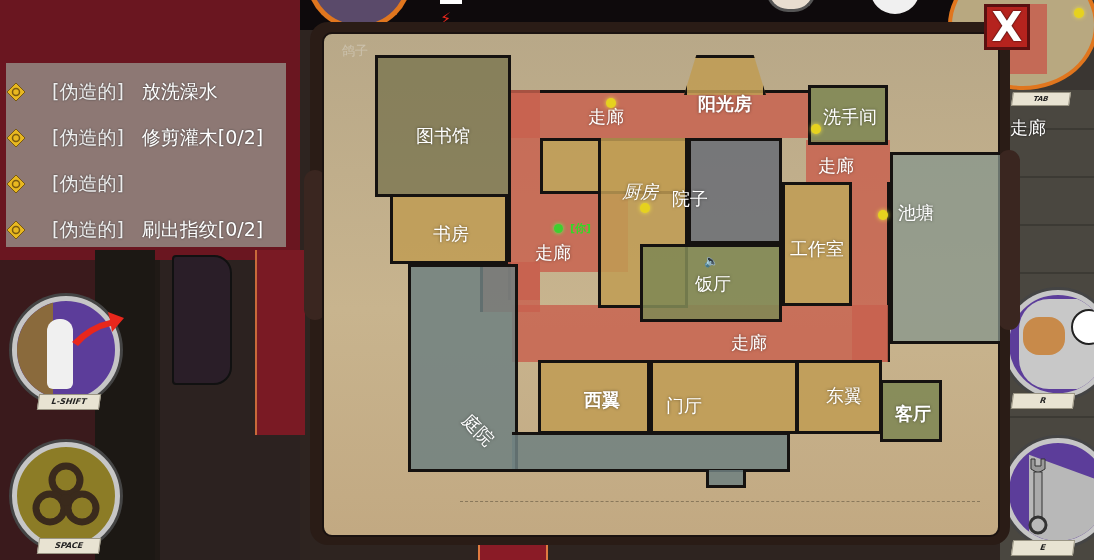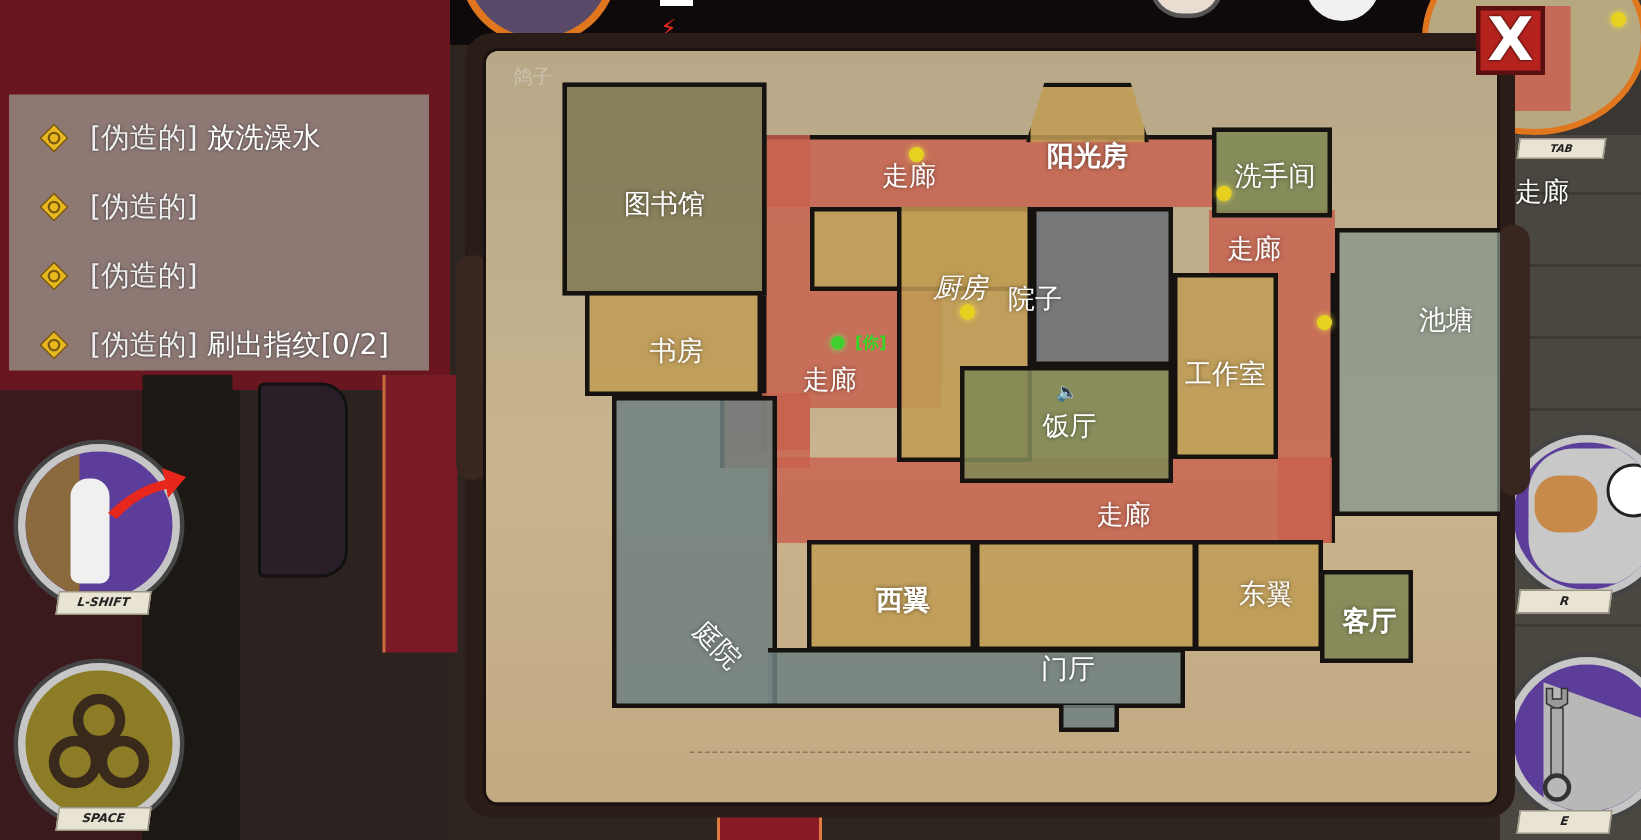--- a/index.html
+++ b/index.html
@@ -26,21 +26,21 @@
   .hud-badge { position: absolute; left: 766px; top: -10px; width: 50px; height: 22px; background: #e8ddd0; border-radius: 0 0 25px 25px; border: 3px solid #555; border-top: none; }
   .hud-redmark { position: absolute; left: 440px; top: 12px; width: 26px; height: 14px; color: #e8271c; font-weight: bold; font-size: 16px; line-height: 14px; }
   .hud-white-bar { position: absolute; left: 440px; top: 0; width: 22px; height: 4px; background: #fff; }
 
   
   .task-panel { position: absolute; left: 0; top: 0; width: 292px; height: 248px; }
   .task-header { position: absolute; left: 5px; top: 8px; width: 284px; height: 55px; background: #1d130b; border: 3px solid #3a2a18; outline: 2px solid #c0782a; outline-offset: -1px; display: flex; align-items: center; justify-content: space-between; padding: 0 30px 0 14px; }
   .task-title { color: #fff; font-weight: bold; font-size: 24px; letter-spacing: 1px; }
   .task-toggle { color: #fff; font-size: 18px; cursor: pointer; }
   .task-list { position: absolute; left: 6px; top: 63px; width: 280px; height: 184px; background: rgba(150,145,138,0.80); padding-top: 6px; }
-  .task-item { display: flex; align-items: center; height: 46px; padding-left: 20px; color: #fff; font-size: 19px; white-space: nowrap; text-shadow: 0 0 2px #333; }
+  .task-item { display: flex; align-items: center; height: 46px; padding-left: 0; color: #fff; font-size: 19px; white-space: nowrap; text-shadow: 0 0 2px #333; gap: 12px; }
   .task-icon { width: 20px; height: 20px; margin-right: 14px; flex: 0 0 auto; }
   .task-tag { color: #eee; margin-right: 6px; }
 
   
   .skill { position: absolute; width: 108px; height: 108px; border-radius: 50%; border: 5px solid #c6c6c6; box-shadow: 0 0 0 3px #444; overflow: hidden; }
   .skill-key { position: absolute; width: 62px; height: 16px; background: #e8e3d2; border: 1px solid #9a9584; color: #222; font-size: 8px; font-weight: bold; font-style: italic; text-align: center; line-height: 14px; transform: skewX(-8deg); }
   .skill-lshift { left: 12px; top: 296px; background: #5c3d9a; }
   .skill-lshift .door { position: absolute; left: 0; top: 0; width: 36px; height: 100%; background: #8a6a3c; }
   .skill-lshift .goose { position: absolute; left: 30px; top: 18px; width: 26px; height: 70px; background: #f0f0f0; border-radius: 12px 12px 6px 6px; }
   .skill-space { left: 12px; top: 442px; background: #8c7c26; display: flex; align-items: center; justify-content: center; }
@@ -109,20 +109,21 @@
         </svg>
       <span class="task-tag">[伪造的]</span>
       <span>放洗澡水</span>
     </div>
     <div class="task-item">
       <svg class="task-icon" viewBox="0 0 20 20">
           <path d="M10 1 L19 10 L10 19 L1 10 Z" fill="#e8b820" stroke="#7a5a10" stroke-width="1"></path>
           <circle cx="10" cy="10" r="3.5" fill="none" stroke="#7a5a10" stroke-width="1.5"></circle>
         </svg>
       <span class="task-tag">[伪造的]</span>
+      <span>修剪灌木[0/2]</span>
     </div>
     <div class="task-item">
       <svg class="task-icon" viewBox="0 0 20 20">
           <path d="M10 1 L19 10 L10 19 L1 10 Z" fill="#e8b820" stroke="#7a5a10" stroke-width="1"></path>
           <circle cx="10" cy="10" r="3.5" fill="none" stroke="#7a5a10" stroke-width="1.5"></circle>
         </svg>
       <span class="task-tag">[伪造的]</span>
     </div>
     <div class="task-item">
       <svg class="task-icon" viewBox="0 0 20 20">
@@ -210,26 +211,26 @@
 
 <span class="room-label" style="left:443px;top:136px;">图书馆</span>
 <span class="room-label" style="left:725px;top:104px;font-weight:bold;">阳光房</span>
 <span class="room-label" style="left:606px;top:117px;">走廊</span>
 <span class="room-label" style="left:850px;top:117px;">洗手间</span>
 <span class="room-label" style="left:836px;top:166px;">走廊</span>
 <span class="room-label" style="left:640px;top:192px;font-style:italic;">厨房</span>
 <span class="room-label" style="left:690px;top:199px;">院子</span>
 <span class="room-label" style="left:451px;top:234px;">书房</span>
 <span class="room-label" style="left:553px;top:253px;">走廊</span>
-<span class="room-label" style="left:964px;top:213px;">池塘</span>
+<span class="room-label" style="left:916px;top:213px;">池塘</span>
 <span class="room-label" style="left:817px;top:249px;">工作室</span>
 <span class="room-label" style="left:713px;top:284px;">饭厅</span>
 <span class="room-label" style="left:749px;top:343px;">走廊</span>
 <span class="room-label" style="left:602px;top:400px;font-weight:bold;">西翼</span>
-<span class="room-label" style="left:712px;top:406px;margin-top:40px;">门厅</span>
+<span class="room-label" style="left:684px;top:406px;">门厅</span>
 <span class="room-label" style="left:844px;top:396px;">东翼</span>
 <span class="room-label" style="left:913px;top:414px;font-weight:bold;">客厅</span>
 <span class="room-label" style="left:478px;top:430px;transform:translate(-50%,-50%) rotate(45deg);">庭院</span>
 
 <div class="dot" style="left:606px;top:98px;"></div>
 <div class="dot" style="left:640px;top:203px;"></div>
 <div class="dot" style="left:811px;top:124px;"></div>
 <div class="dot" style="left:878px;top:210px;"></div>
 <div class="dot" style="left:1074px;top:8px;"></div>
 <div class="you-dot" style="left:554px;top:224px;"></div>

